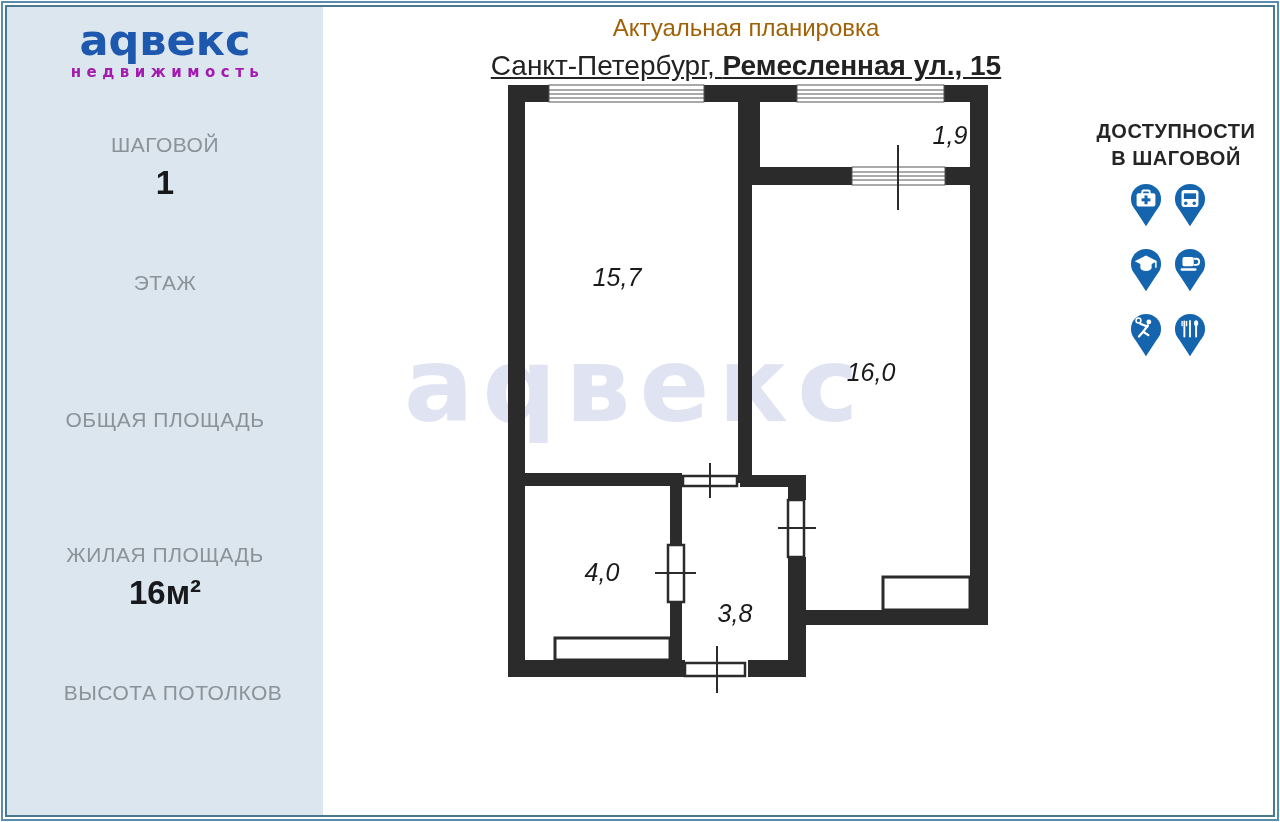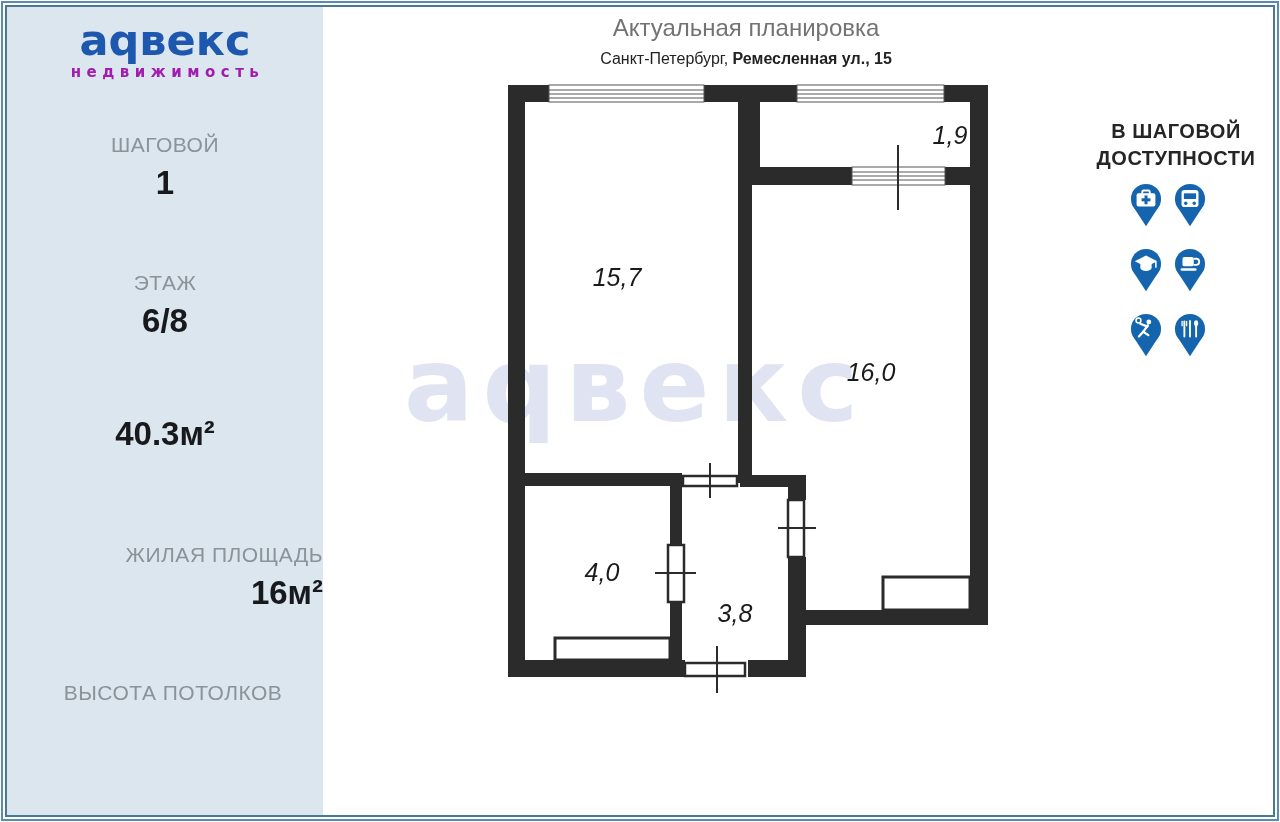--- a/index.html
+++ b/index.html
@@ -45,29 +45,29 @@
   .stat { position:absolute; width:100%; text-align:center; }
   .stat-label {
     font-size:21px; color:#8b9298; letter-spacing:0.5px;
     font-weight:400;
   }
   .stat-value {
     margin-top:7px;
     font-size:33px; font-weight:700; color:#17191c;
   }
   .stat-1 { top:126px; } .stat-2 { top:264px; } .stat-3 { top:401px; }
-  .stat-4 { top:536px;text-align:right; } .stat-5 { top:674px;padding-left:16px; }
+  .stat-4 { top:536px; } .stat-5 { top:674px;padding-left:16px; }
 
   
   .plan-header {
     position:absolute; left:340px; top:14px; width:812px;
     text-align:center; z-index:3;
   }
-  .plan-title { font-size:24px; color:#737373; font-weight:400; }
-  .plan-subtitle { margin-top:8px; font-size:16px; color:#222; font-weight:400; }
+  .plan-title { font-size:24px; color:#a16207; font-weight:400; }
+  .plan-subtitle { margin-top:8px; font-size:28px; color:#222; font-weight:400;text-decoration:underline; }
   .plan-subtitle b { font-weight:700; }
 
   
   .watermark {
     position:absolute; left:404px; top:334px;
     font-family:"DejaVu Sans", sans-serif;
     font-weight:800; font-size:103px; line-height:1;
     letter-spacing:9px; color:#e0e4f2;
     z-index:1; white-space:nowrap;
   }
@@ -107,24 +107,23 @@
     <div class="logo-brand">аqвекс</div>
     <div class="logo-tagline">недвижимость</div>
   </div>
 
   <div class="stat stat-1">
     <div class="stat-label">ШАГОВОЙ</div>
     <div class="stat-value">1</div>
   </div>
   <div class="stat stat-2">
     <div class="stat-label">ЭТАЖ</div>
-    <div class="stat-value">6/8</div>
   </div>
   <div class="stat stat-3">
-    <div class="stat-value">40.3м²</div>
+    <div class="stat-label">ОБЩАЯ ПЛОЩАДЬ</div>
   </div>
   <div class="stat stat-4">
     <div class="stat-label">ЖИЛАЯ ПЛОЩАДЬ</div>
     <div class="stat-value">16м²</div>
   </div>
   <div class="stat stat-5">
     <div class="stat-label">ВЫСОТА ПОТОЛКОВ</div>
   </div>
 </div>
 
@@ -215,22 +214,22 @@
       <text class="room-label" x="117" y="206">15,7</text>
       <text class="room-label" x="450" y="64">1,9</text>
       <text class="room-label" x="371" y="301">16,0</text>
       <text class="room-label" x="102" y="501">4,0</text>
       <text class="room-label" x="235" y="542">3,8</text>
     </g>
   </svg>
 </div>
 
 <div class="nearby-title">
+  <div>ДОСТУПНОСТИ</div>
   <div>В ШАГОВОЙ</div>
-  <div>ДОСТУПНОСТИ</div>
 </div>
 
 <div class="pins">
 
   <svg class="pin" viewBox="0 0 40 50">
     <circle cx="20" cy="17" r="16" fill="#1465ae"></circle>
     <path d="M7 26 L20 46 L33 26 Z" fill="#1465ae"></path>
     <rect x="16" y="8" width="8" height="5" rx="1.5" fill="none" stroke="#fff" stroke-width="2"></rect>
     <rect x="10" y="11" width="20" height="14" rx="2" fill="#fff"></rect>
     <rect x="18.4" y="13.2" width="3.2" height="9.4" fill="#1465ae"></rect>

